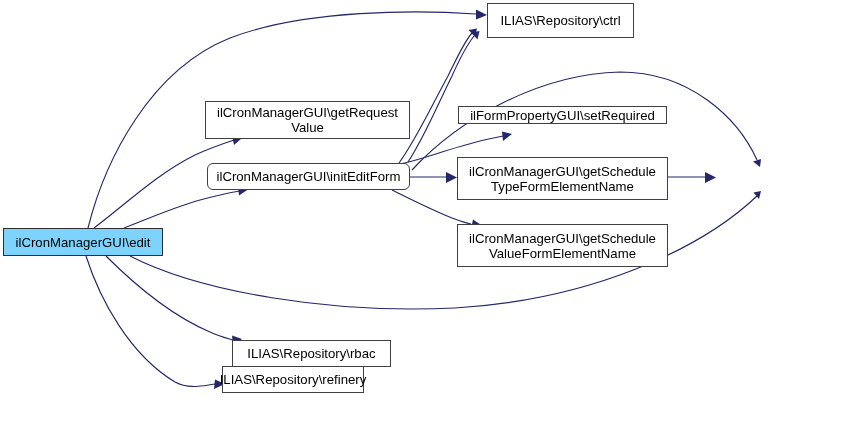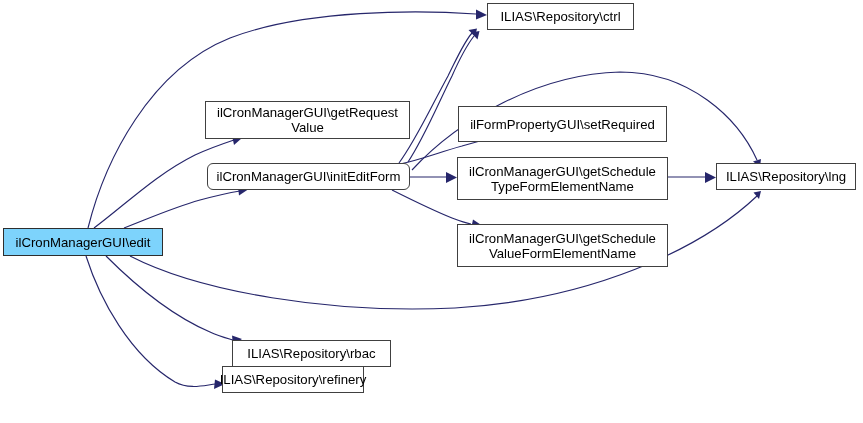--- a/index.html
+++ b/index.html
@@ -96,33 +96,32 @@
     <path class="edge-path" d="M 412,170 C 460,118 540,74 620,72 C 690,72 738,118 757,160"></path>
     <polygon class="arrow-head" points="753,161.5 760,167 761,159"></polygon>
 
     <path class="edge-path" d="M 668,177 L 705,177"></path>
     <polygon class="arrow-head" points="705,172 716,177.5 705,183"></polygon>
 
   </svg>
 
   <div class="node root" style="left:3px; top:228px; width:160px; height:28px;">ilCronManagerGUI\edit</div>
 
-  <div class="node" style="left:487px; top:3px; width:147px; height:27px;">ILIAS\Repository\ctrl</div>
+  <div class="node" style="left:487px; top:3px; width:147px; height:35px;">ILIAS\Repository\ctrl</div>
 
   <div class="node" style="left:205px; top:101px; width:205px; height:38px;">ilCronManagerGUI\getRequest
 Value</div>
 
-  <div class="node" style="left:458px; top:106px; width:209px; height:36px;">ilFormPropertyGUI\setRequired</div>
+  <div class="node" style="left:458px; top:106px; width:209px; height:18px;">ilFormPropertyGUI\setRequired</div>
 
   <div class="node" style="left:207px; top:163px; width:203px; height:27px;border-radius:6px;">ilCronManagerGUI\initEditForm</div>
 
   <div class="node" style="left:457px; top:157px; width:211px; height:43px;">ilCronManagerGUI\getSchedule
 TypeFormElementName</div>
 
-  <div class="node" style="left:716px; top:163px; width:140px; height:27px;">ILIAS\Repository\lng</div>
 
   <div class="node" style="left:457px; top:224px; width:211px; height:43px;">ilCronManagerGUI\getSchedule
 ValueFormElementName</div>
 
   <div class="node" style="left:232px; top:340px; width:159px; height:27px;">ILIAS\Repository\rbac</div>
 
   <div class="node" style="left:222px; top:366px; width:142px; height:27px;">ILIAS\Repository\refinery</div>
 
 </div>
 

